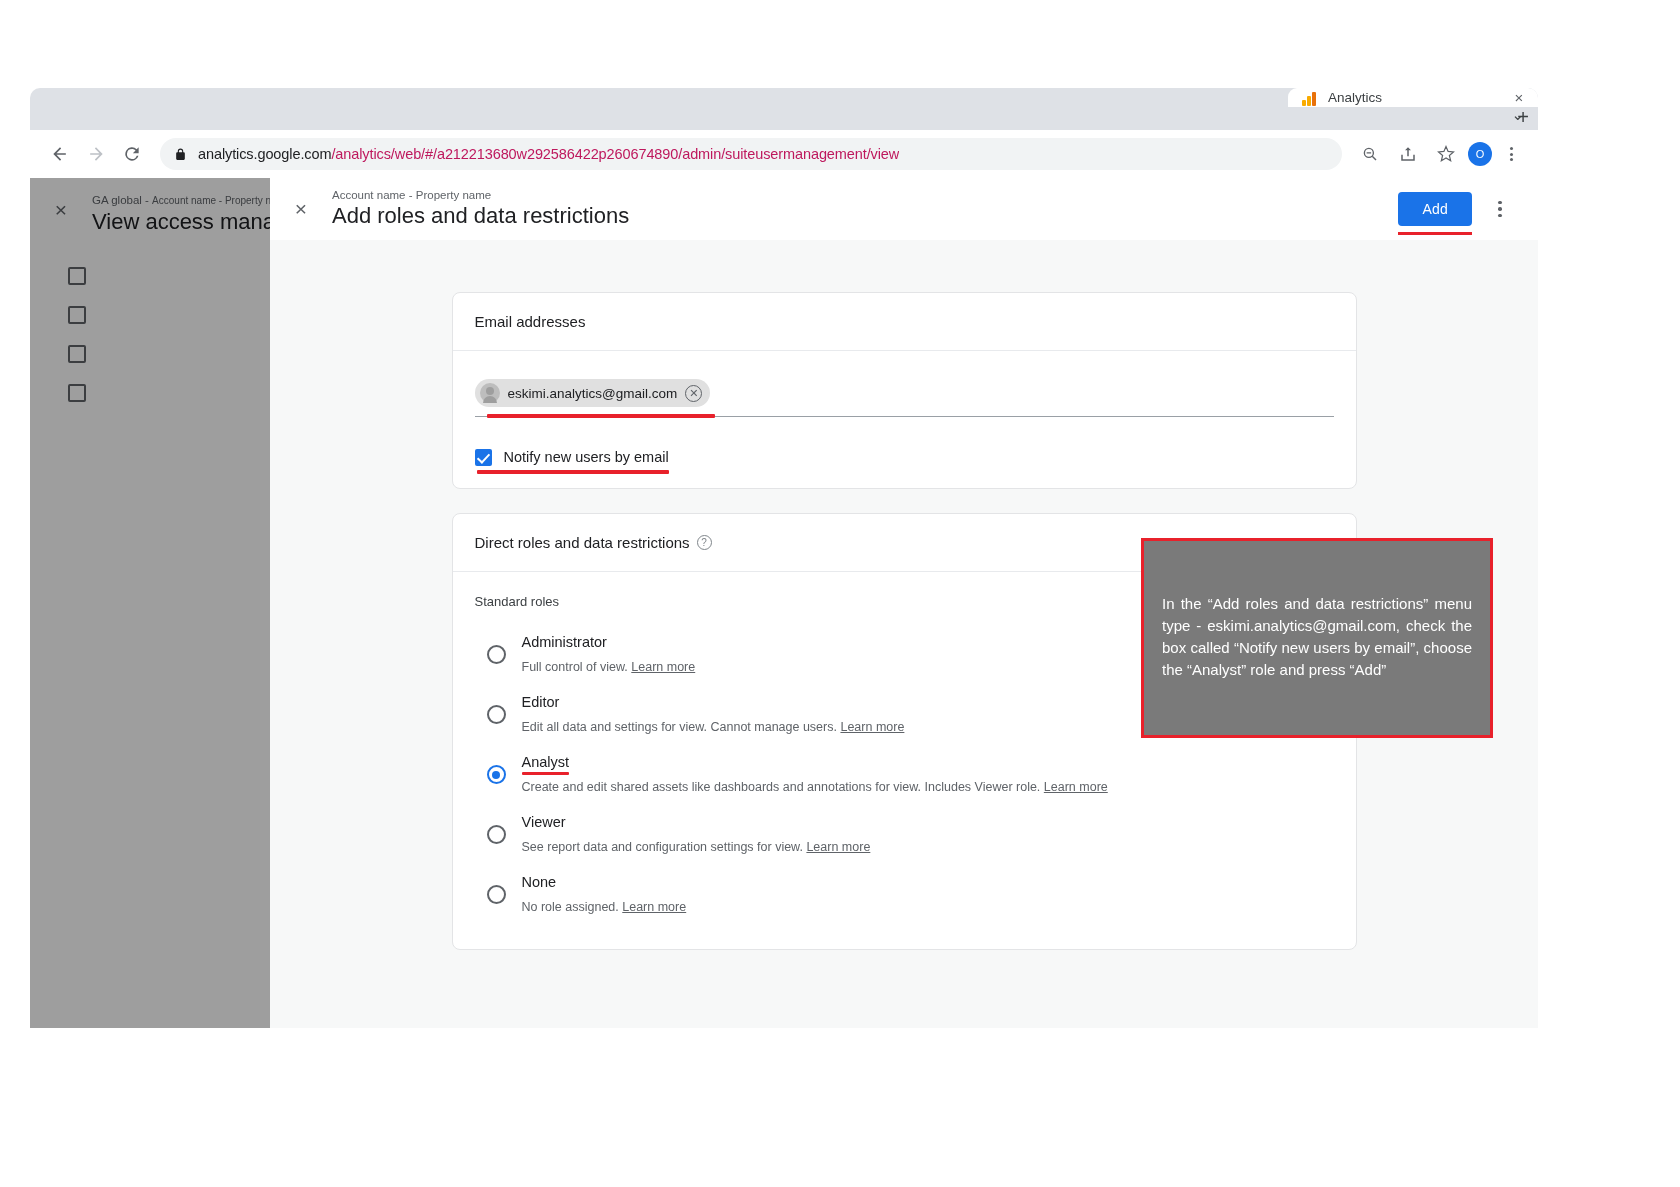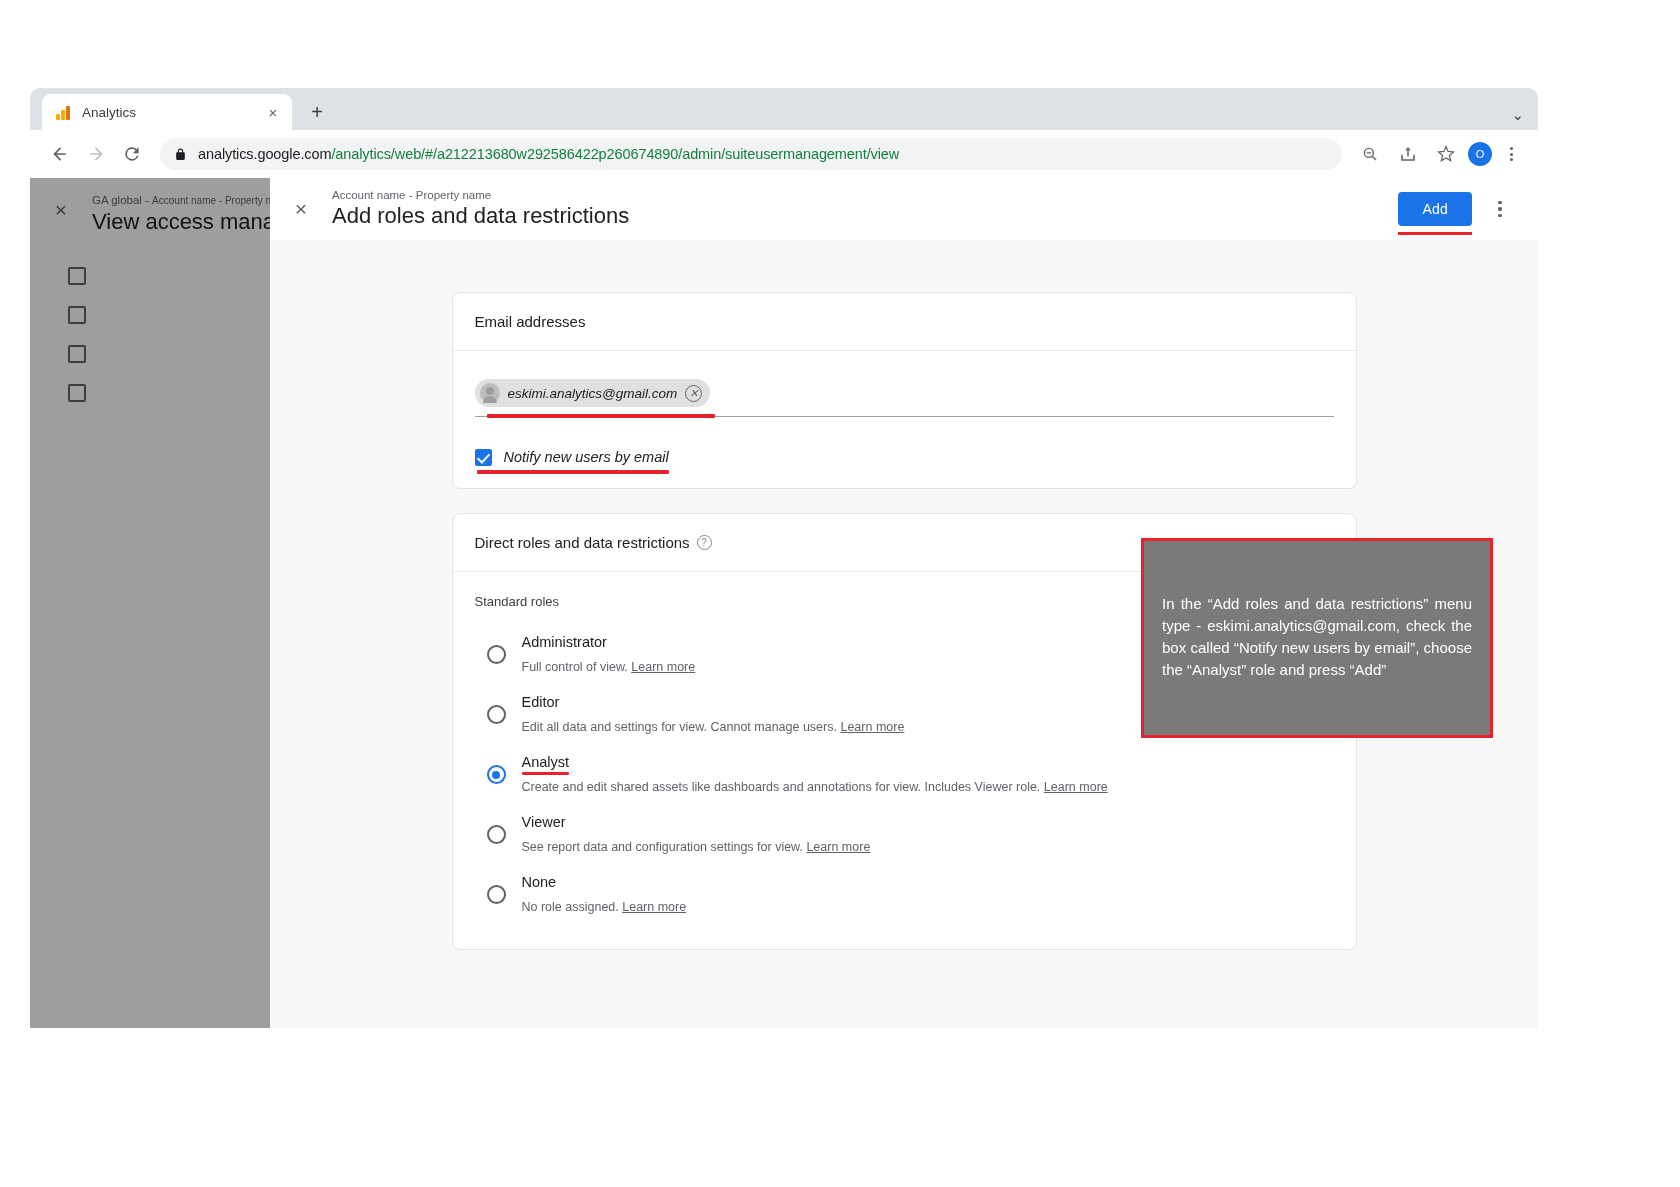--- a/index.html
+++ b/index.html
@@ -20,21 +20,22 @@
     overflow: hidden;
   }
 
   
   .tabstrip {
     position: relative;
     height: 42px;
     background: #dee1e6;
     display: flex;
     align-items: flex-end;
-    padding-left: 12px;
+    padding-left: 4px;
+    flex-direction: column;
   }
   .tab {
     display: flex; align-items: center;
     width: 250px; height: 36px;
     background: #ffffff;
     border-radius: 9px 9px 0 0;
     padding: 0 10px 0 14px;
     gap: 10px;
   }
   .tab-favicon {
@@ -94,21 +95,21 @@
     gap: 11px;
     overflow: hidden;
   }
   .lock { flex: 0 0 auto; display: flex; }
   .url {
     font-size: 14.5px;
     color: #202124;
     white-space: nowrap; overflow: hidden;
     letter-spacing: -0.1px;
   }
-  .url .dim { color: #15803d; }
+  .url .dim { color: #be185d; }
   .omniicons { display: flex; align-items: center; gap: 6px; flex: 0 0 auto; }
   .avatar-btn {
     width: 24px; height: 24px; border-radius: 50%;
     background: #1a73e8; color: #fff;
     font-size: 11px; display: flex;
     align-items: center; justify-content: center;
   }
   .kebab {
     width: 26px; display: flex; flex-direction: column;
     align-items: center; gap: 2.5px; color: #5f6368;
@@ -210,21 +211,21 @@
     display: flex; align-items: center; gap: 7px;
   }
   .help-icon {
     width: 15px; height: 15px; border-radius: 50%;
     border: 1.3px solid #80868b; color: #80868b;
     font-size: 10px; line-height: 13px; text-align: center;
     display: inline-block;
   }
 
   
-  .email-area { padding: 28px 22px 22px; font-style: italic; }
+  .email-area { padding: 28px 22px 22px; }
   .chipline { position: relative; padding-bottom: 10px; }
   .underline-grey {
     position: absolute; left: 0; right: 0; bottom: 0;
     height: 1px; background: #9aa0a6;
   }
   .underline-red {
     position: absolute; left: 12px; width: 228px; bottom: -1px;
     height: 4px; background: #e8212b; border-radius: 1px;
   }
   .chip {

